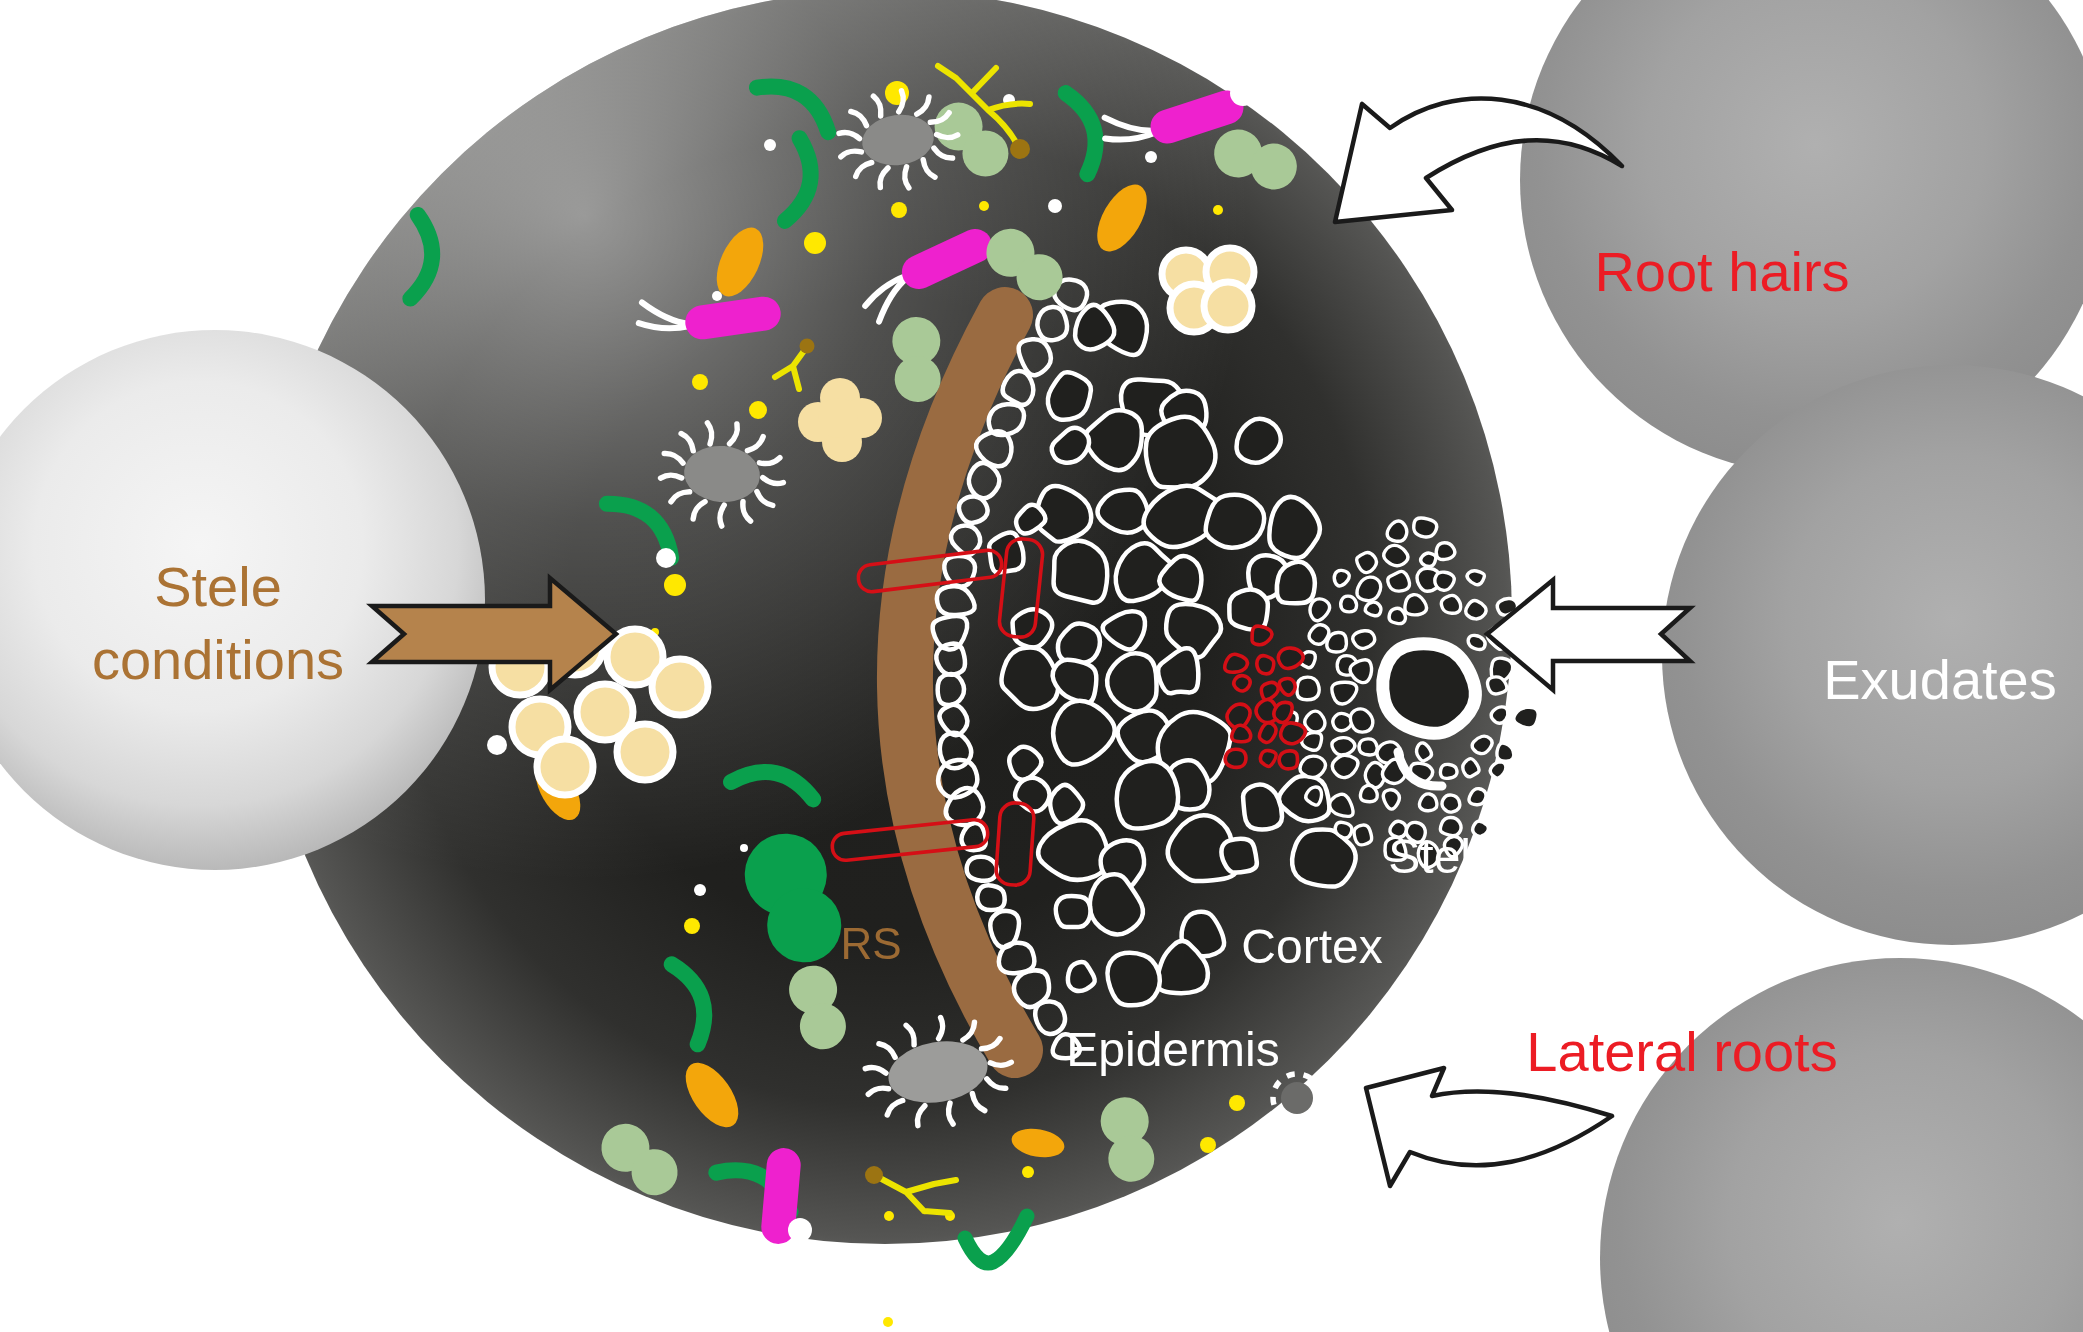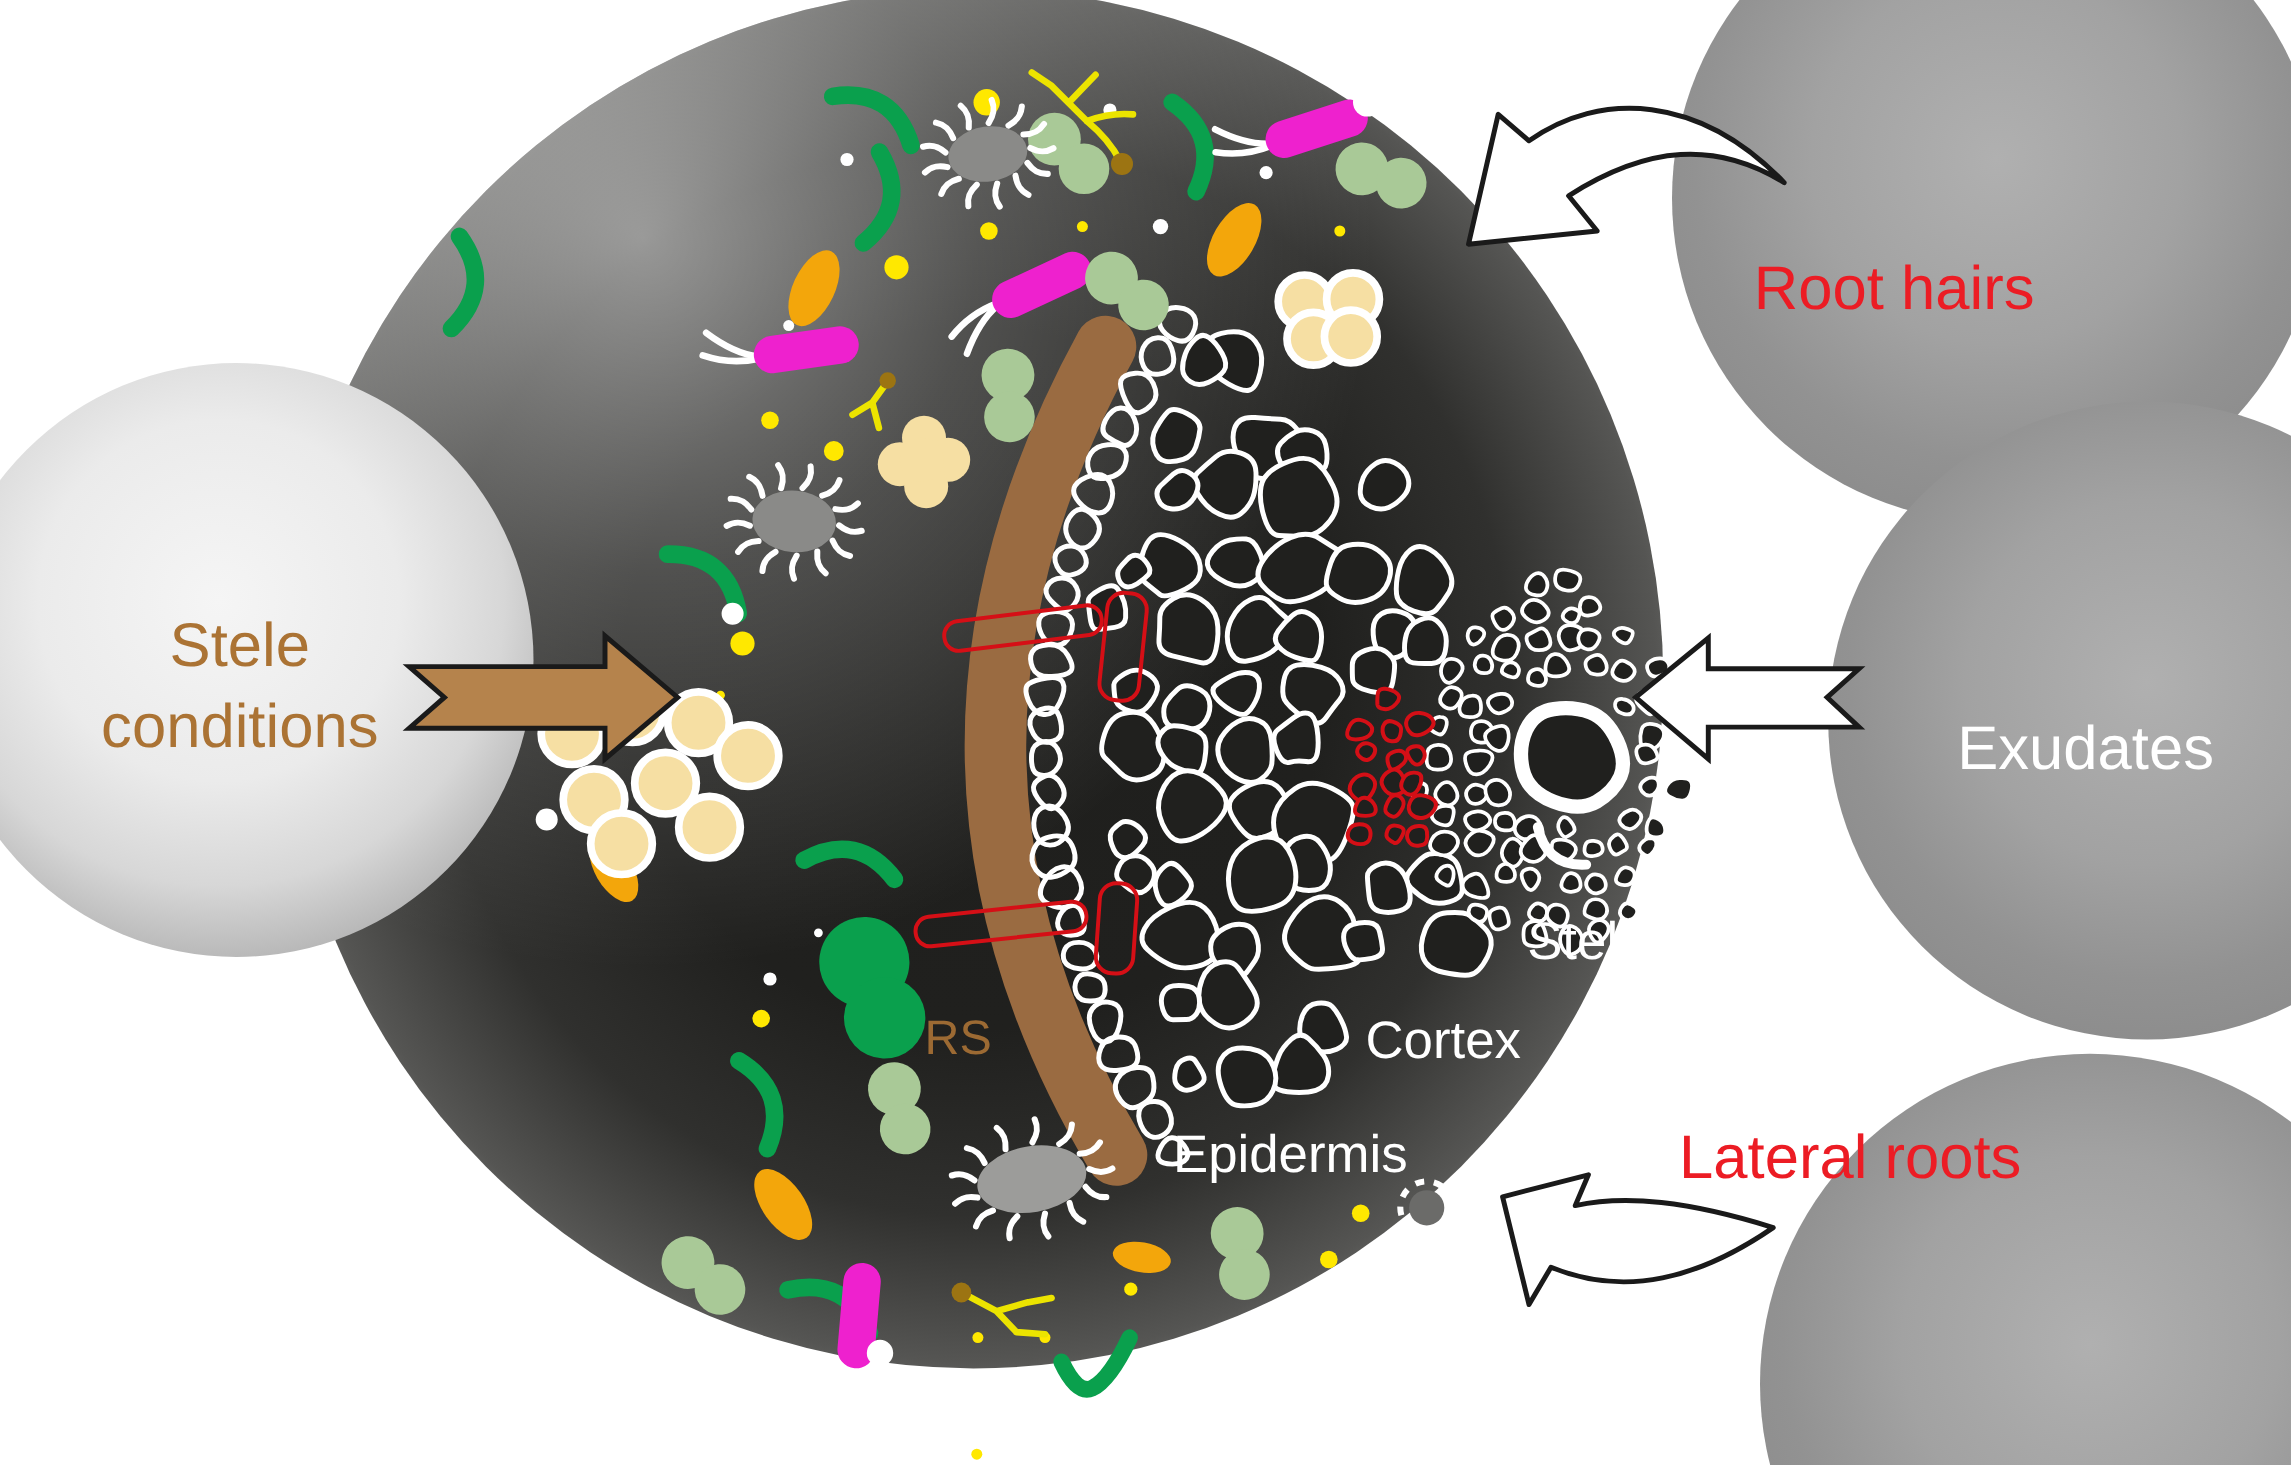--- a/index.html
+++ b/index.html
@@ -499,20 +499,20 @@
       <g>
         <path d="M372 606 L550 606 L550 578 L616 634 L550 690 L550 662 L372 662 L404 634 Z" fill="#b5834c" stroke="#1a1a1a" stroke-width="4.5" stroke-linejoin="miter"></path>
         <path d="M1690 608 L1553 608 L1553 580 L1487 634 L1553 690 L1553 661 L1690 661 L1661 634 Z" fill="#ffffff" stroke="#1a1a1a" stroke-width="4.5"></path>
         <path d="M1622 166 C1545 86 1455 82 1390 128 L1362 104 L1335 222 L1452 210 L1426 178 C1498 132 1560 128 1622 166 Z" fill="#ffffff" stroke="#1a1a1a" stroke-width="4.5" stroke-linejoin="round"></path>
         <path d="M1612 1116 C1535 1092 1478 1086 1432 1096 L1444 1068 L1366 1088 L1390 1186 L1410 1152 C1478 1180 1545 1162 1612 1116 Z" fill="#ffffff" stroke="#1a1a1a" stroke-width="4.5" stroke-linejoin="round"></path>
       </g>
     </svg>
 
   <div class="lbl lbl-big brown" style="left:218px;top:587px;">Stele</div>
   <div class="lbl lbl-big brown" style="left:218px;top:660px;">conditions</div>
-  <div class="lbl lbl-big red" style="left:1722px;top:262px;">Root hairs</div>
-  <div class="lbl lbl-big white" style="left:1896px;top:680px;">Exudates</div>
+  <div class="lbl lbl-big red" style="left:1722px;top:272px;">Root hairs</div>
+  <div class="lbl lbl-big white" style="left:1940px;top:680px;">Exudates</div>
   <div class="lbl lbl-big red" style="left:1682px;top:1052px;">Lateral roots</div>
   <div class="lbl lbl-small white" style="left:1443px;top:857px;">Stele</div>
   <div class="lbl lbl-small white" style="left:1312px;top:947px;">Cortex</div>
   <div class="lbl lbl-small white" style="left:1173px;top:1050px;">Epidermis</div>
   <div class="lbl rsbrown" style="left:871px;top:944px;text-align:right;">RS</div>
 </div>
 
 </body></html>

